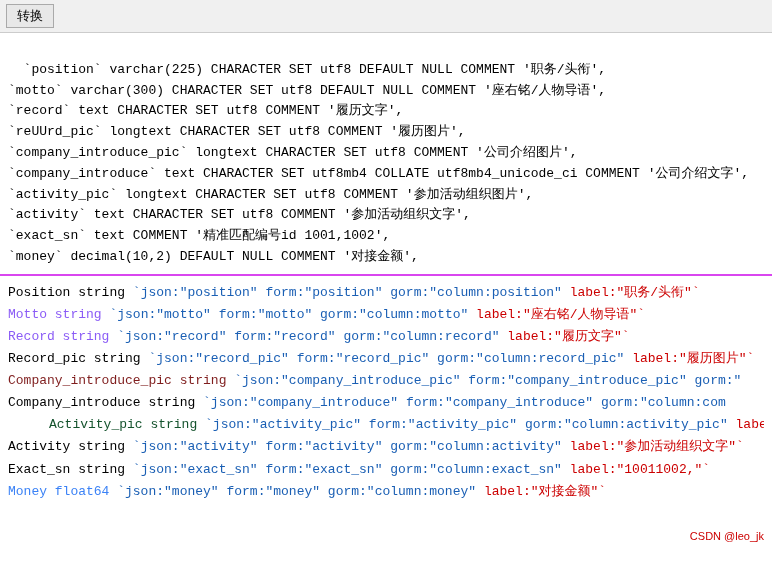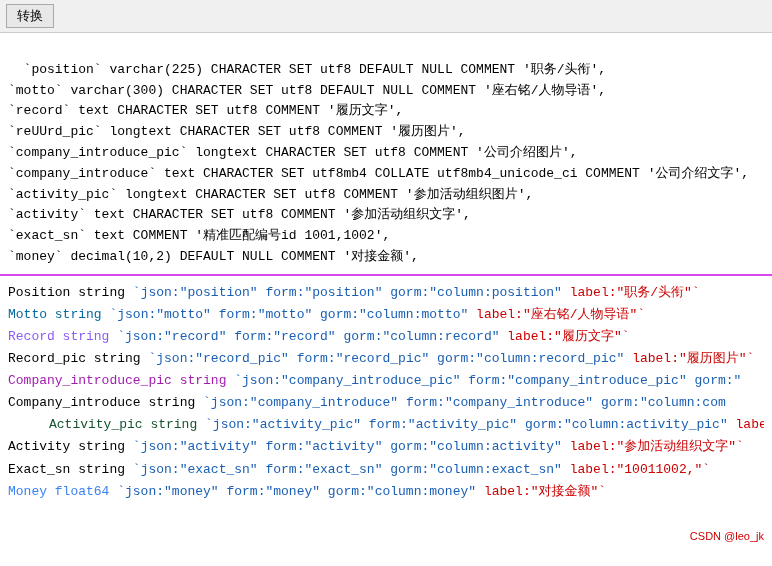--- a/index.html
+++ b/index.html
@@ -80,24 +80,24 @@
 `company_introduce_pic` longtext CHARACTER SET utf8 COMMENT '公司介绍图片',
 `company_introduce` text CHARACTER SET utf8mb4 COLLATE utf8mb4_unicode_ci COMMENT '公司介绍文字',
 `activity_pic` longtext CHARACTER SET utf8 COMMENT '参加活动组织图片',
 `activity` text CHARACTER SET utf8 COMMENT '参加活动组织文字',
 `exact_sn` text COMMENT '精准匹配编号id 1001,1002',
 `money` decimal(10,2) DEFAULT NULL COMMENT '对接金额',</span>
 </div>
 
 <div id="result-panel">
 <div class="result-line"><span style="color: rgb(0, 0, 0);">Position string </span><span style="color: rgb(26, 95, 180);">`json:"position" form:"position" gorm:"column:position" </span><span style="color: rgb(204, 0, 0);">label:"职务/头衔"`</span></div>
-    <div class="result-line"><span style="color: #0369a1;">Motto string </span><span style="color: rgb(26, 95, 180);">`json:"motto" form:"motto" gorm:"column:motto" </span><span style="color: rgb(204, 0, 0);">label:"座右铭/人物导语"`</span></div>
+    <div class="result-line"><span style="color: #8b5cf6;">Motto string </span><span style="color: rgb(26, 95, 180);">`json:"motto" form:"motto" gorm:"column:motto" </span><span style="color: rgb(204, 0, 0);">label:"座右铭/人物导语"`</span></div>
     <div class="result-line"><span style="color: #8b5cf6;">Record string </span><span style="color: rgb(26, 95, 180);">`json:"record" form:"record" gorm:"column:record" </span><span style="color: rgb(204, 0, 0);">label:"履历文字"`</span></div>
     <div class="result-line"><span style="color: rgb(0, 0, 0);">Record_pic string </span><span style="color: rgb(26, 95, 180);">`json:"record_pic" form:"record_pic" gorm:"column:record_pic" </span><span style="color: rgb(204, 0, 0);">label:"履历图片"`</span></div>
-    <div class="result-line"><span style="color: #a21caf; margin-top: 12px;">Company_introduce_pic string </span><span style="color: rgb(26, 95, 180);">`json:"company_introduce_pic" form:"company_introduce_pic" gorm:"</span></div>
+    <div class="result-line"><span style="color: #7f1d1d; margin-top: 12px;">Company_introduce_pic string </span><span style="color: rgb(26, 95, 180);">`json:"company_introduce_pic" form:"company_introduce_pic" gorm:"</span></div>
     <div class="result-line"><span style="color: rgb(0, 0, 0);">Company_introduce string </span><span style="color: rgb(26, 95, 180);">`json:"company_introduce" form:"company_introduce" gorm:"column:com</span></div>
     <div class="result-line"><span style="color: #14532d; margin-left: 41px;">Activity_pic string </span><span style="color: rgb(26, 95, 180);">`json:"activity_pic" form:"activity_pic" gorm:"column:activity_pic" </span><span style="color: rgb(204, 0, 0);">label:"参加活动组织</span></div>
     <div class="result-line"><span style="color: rgb(0, 0, 0);">Activity string </span><span style="color: rgb(26, 95, 180);">`json:"activity" form:"activity" gorm:"column:activity" </span><span style="color: rgb(204, 0, 0);">label:"参加活动组织文字"`</span></div>
     <div class="result-line"><span style="color: rgb(0, 0, 0);">Exact_sn string </span><span style="color: rgb(26, 95, 180);">`json:"exact_sn" form:"exact_sn" gorm:"column:exact_sn" </span><span style="color: rgb(204, 0, 0);">label:"10011002,"`</span></div>
     <div class="result-line"><span style="color: #3b82f6;">Money float64 </span><span style="color: rgb(26, 95, 180);">`json:"money" form:"money" gorm:"column:money" </span><span style="color: rgb(204, 0, 0);">label:"对接金额"`</span></div>
   </div>
 
 <div class="watermark">CSDN @leo_jk</div>
 
 </body></html>

